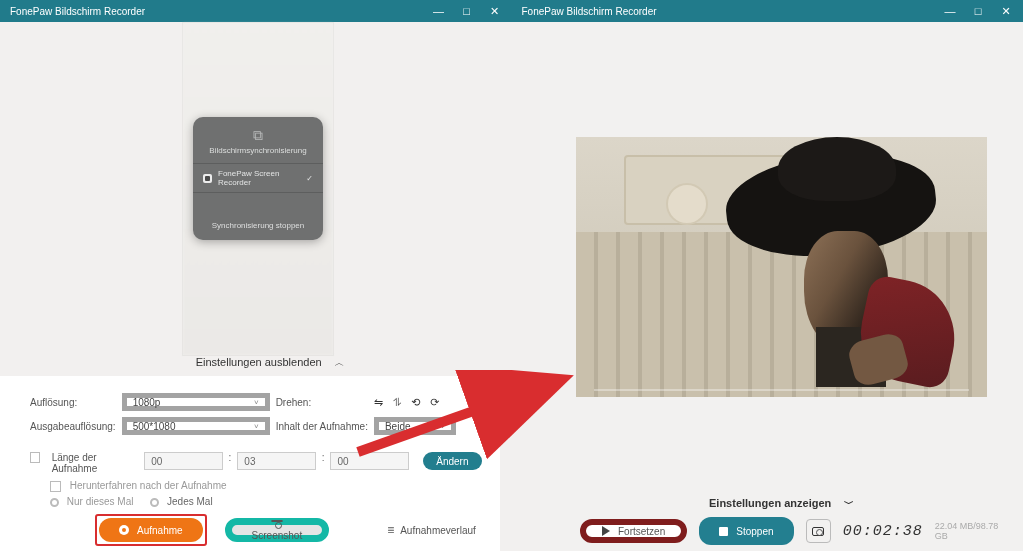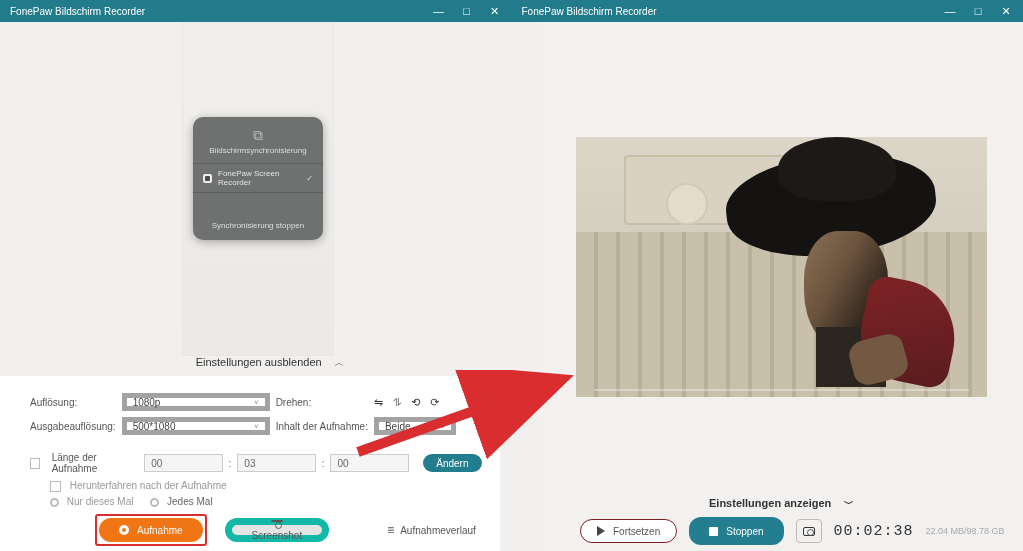--- a/index.html
+++ b/index.html
@@ -30,21 +30,21 @@
 .hide-settings .chev { margin-left:10px; font-size:10px; display:inline-block; }
 
 .settings-panel { position:absolute; left:0; top:376px; width:500px; height:176px; background:#fff; padding:14px 18px 8px 30px; font-size:10px; color:#555;}
 .settings-panel table{ border-collapse:collapse; }
 .settings-panel td{ padding:3px 6px 3px 0; vertical-align:middle; }
 .sel { display:inline-flex; align-items:center; justify-content:space-between; border:5px solid #a3a3a3; height:18px; padding:0 6px; font-size:10px; color:#444; background:#fff; position:relative;}
 .selw1{ width:148px; } .selw2{ width:82px; }
 .sel .arrow{ font-size:8px; color:#888;}
 .rotate-icons{ display:inline-flex; gap:10px; font-size:11px; color:#333;}
 .rotate-icons span{ cursor:pointer; }
-.time-row{ display:flex; align-items:center; gap:6px; margin-top:6px;}
+.time-row{ display:flex; align-items:flex-start; gap:6px; margin-top:6px;}
 .time-box{ width:90px; height:18px; border:1px solid #ccc; background:#f5f5f5; color:#666; font-size:10px; display:flex; align-items:center; padding:0 6px;}
 .colon{ color:#666;}
 .btn-andern{ background:#227e8e; color:#fff; border-radius:9px; height:18px; width:70px; display:inline-flex; align-items:center; justify-content:center; font-size:10px; cursor:pointer; margin-left:8px;}
 .chk-sq{ width:11px; height:11px; border:1px solid #bbb; display:inline-block; vertical-align:middle; margin-right:6px; background:#fff;}
 .radio{ width:9px; height:9px; border:2px solid #bbb; border-radius:50%; display:inline-block; vertical-align:middle; margin-right:5px;}
 .sublabel{ color:#999; font-size:10px; }
 .sublabel.on{ color:#666; }
 
 .bottom-btns{ position:absolute; left:95px; bottom:6px; display:flex; align-items:center; gap:18px;}
 .pill{ height:24px; border-radius:12px; display:inline-flex; align-items:center; justify-content:center; font-size:10px; gap:8px; padding:0 20px; cursor:pointer;}
@@ -69,26 +69,26 @@
 .preview .face{ position:absolute; left:228px; top:94px; width:84px; height:120px; background:linear-gradient(120deg,#8d7157 0%, #6a523d 40%, #2e241c 75%); border-radius:40% 40% 50% 50%; }
 .preview .neck{ position:absolute; left:240px; top:190px; width:70px; height:60px; background:#2b2620;}
 .preview .mask{ position:absolute; left:285px; top:145px; width:95px; height:100px; background:linear-gradient(160deg,#7f2326,#591c1f); border-radius:20% 60% 20% 50%; transform:rotate(12deg);}
 .preview .hands{ position:absolute; left:275px; top:200px; width:55px; height:45px; background:#735842; border-radius:30%; transform:rotate(-15deg);}
 .preview-bar{ position:absolute; left:18px; right:18px; bottom:6px; height:2px; background:rgba(255,255,255,.35);}
 
 .show-settings{ position:absolute; left:0; right:0; bottom:40px; text-align:center; font-size:11px; font-weight:bold; font-family:Georgia,serif; color:#333;}
 .show-settings .chev{ margin-left:10px; font-size:10px;}
 
 .right-bottom{ position:absolute; left:40px; right:12px; bottom:6px; display:flex; align-items:center; gap:12px; font-size:10px;}
-.pill-fort{ border:1px solid #7f1d1d; color:#555; background:#fff; height:24px; border-radius:12px; display:inline-flex; align-items:center; gap:8px; padding:0 16px; cursor:pointer;}
+.pill-fort{ border:6px solid #7f1d1d; color:#555; background:#fff; height:24px; border-radius:12px; display:inline-flex; align-items:center; gap:8px; padding:0 16px; cursor:pointer;}
 .play-tri{ width:0; height:0; border-left:8px solid #444; border-top:5px solid transparent; border-bottom:5px solid transparent;}
 .pill-stop{ background:#237f90; color:#fff; height:28px; border-radius:12px; display:inline-flex; align-items:center; gap:8px; padding:0 20px; cursor:pointer;}
 .stop-sq{ width:9px; height:9px; background:#fff; border-radius:1px;}
 .snap{ width:26px; height:24px; border-radius:4px; border:1px solid #bbb; display:flex; align-items:center; justify-content:center; cursor:pointer;}
-.timer{ font-size:15px; color:#333; letter-spacing:1px; font-family:"Courier New",monospace;}
+.timer{ font-size:15px; color:#333; letter-spacing:1px; font-family:"Courier New",monospace;font-style:italic;}
 .storage{ color:#aaa; font-size:9px;}
 
 .arrow-annot{ position:absolute; left:350px; top:370px; pointer-events:none;}
 </style>
 </head>
 <body>
 
 <div class="dual">
   <div class="titlebar leftbar">
     <span>FonePaw Bildschirm Recorder</span>

